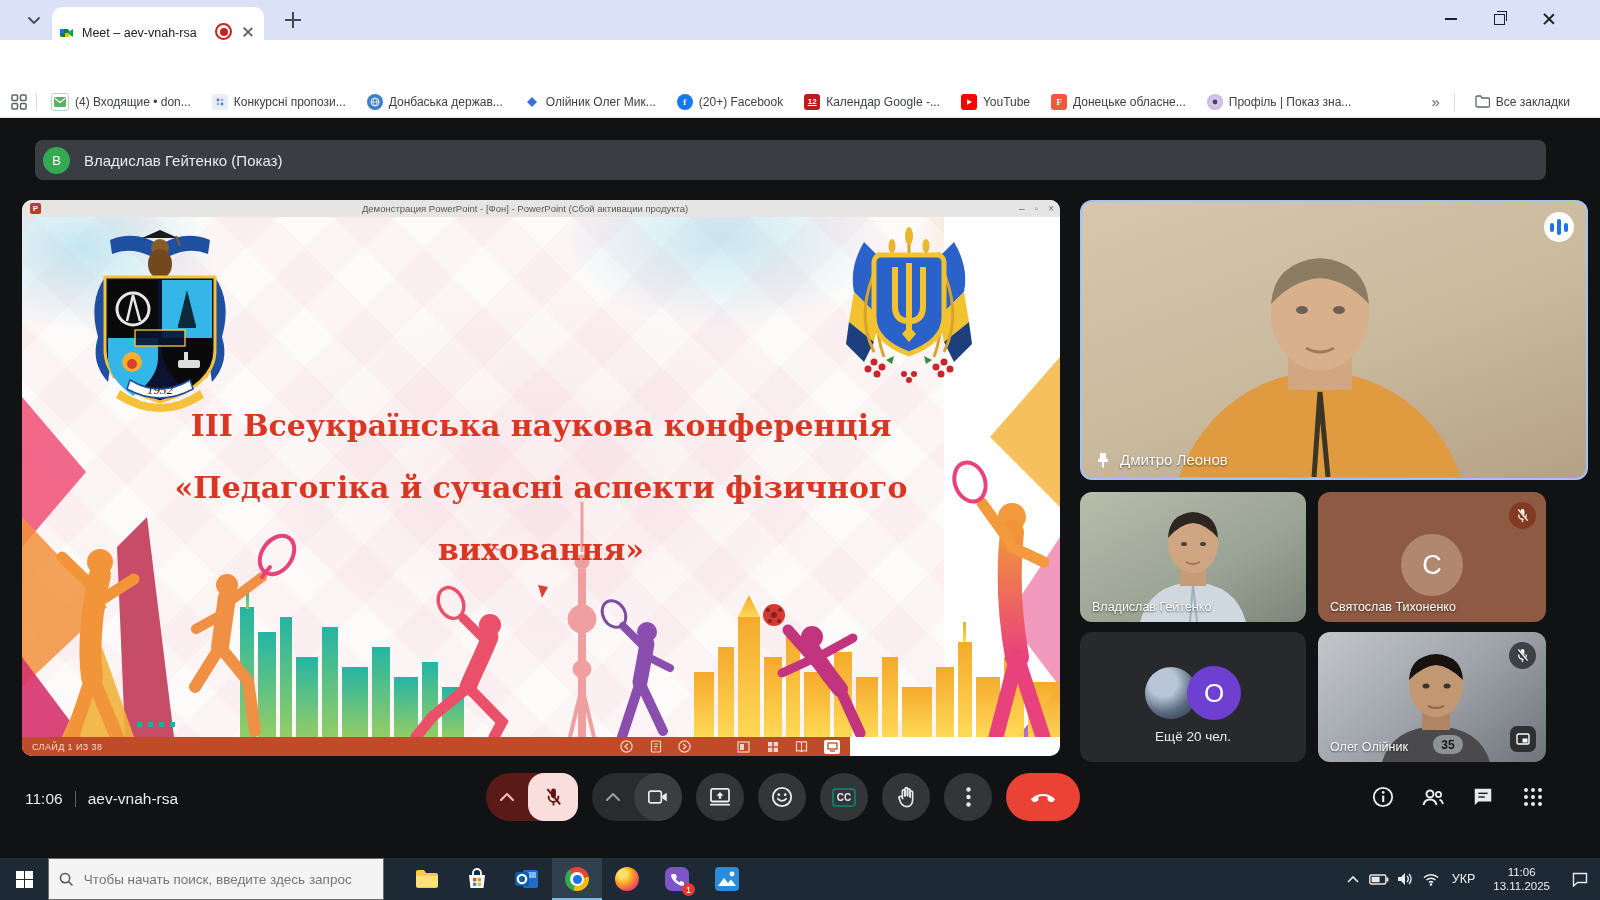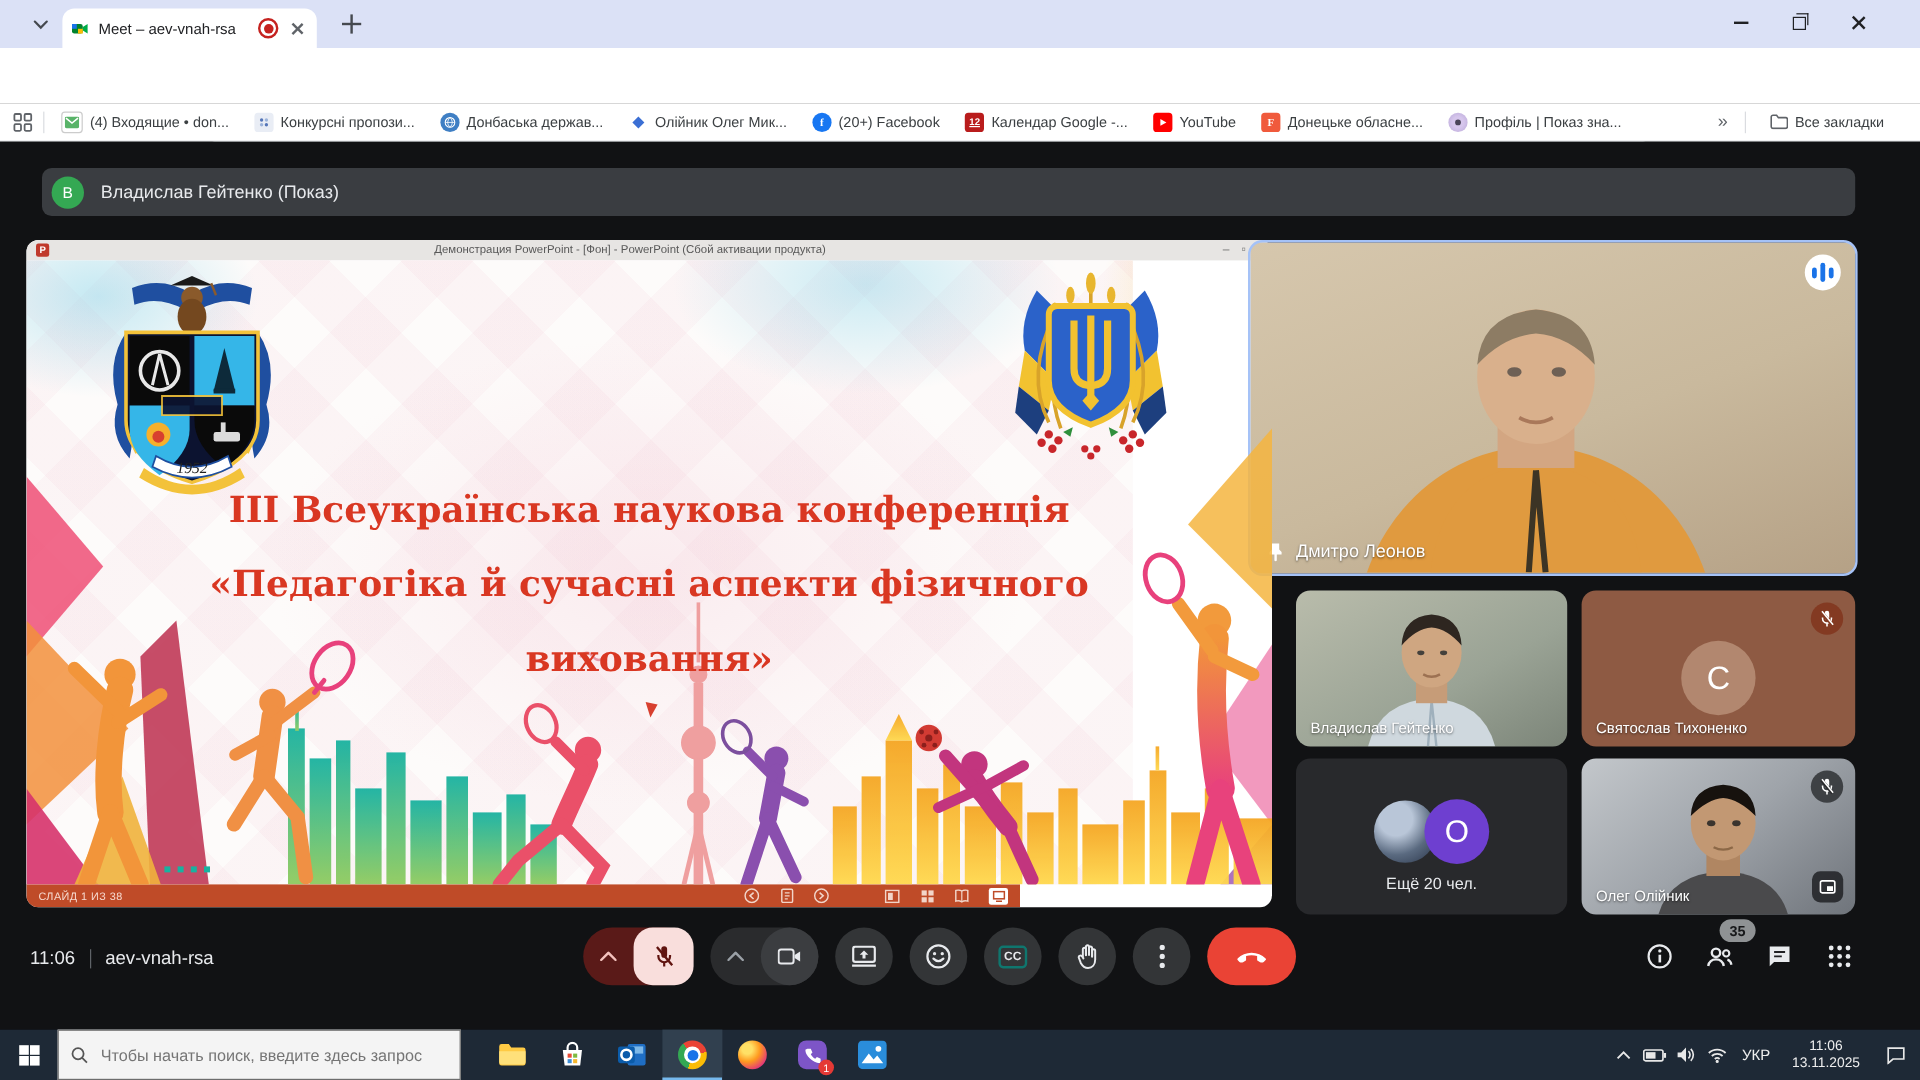--- a/index.html
+++ b/index.html
@@ -1,21 +1,21 @@
 <!DOCTYPE html>
 <html><head>
 <meta charset="utf-8">
 <style>
   html,body{margin:0;padding:0;width:1600px;height:900px;overflow:hidden;background:#000;
     font-family:"Liberation Sans",sans-serif;-webkit-font-smoothing:antialiased;}
   .abs{position:absolute;}
   
   #tabstrip{left:0;top:0;width:1600px;height:40px;background:#dbe1f6;}
   #tab-search{left:26px;top:12px;width:16px;height:16px;color:#45494f;}
-  .tab{left:52px;top:7px;width:212px;height:33px;background:#fff;border-radius:10px 10px 0 0;display:flex;align-items:center;padding:0 8px;box-sizing:border-box;}
+  .tab{left:52px;top:7px;width:212px;height:33px;background:#fff;border-radius:10px 10px 0 0;display:flex;align-items:flex-end;padding:0 8px;box-sizing:border-box;}
   .tab-title{font-size:12.5px;color:#202124;flex:1;margin-left:8px;white-space:nowrap;overflow:hidden;}
   .rec-dot{width:13px;height:13px;border-radius:50%;border:2.5px solid #c5221f;background:#fff;position:relative;flex:0 0 auto;}
   .rec-dot::after{content:"";position:absolute;left:2.5px;top:2.5px;width:8px;height:8px;border-radius:50%;background:#c5221f;}
   .tab-close{width:16px;height:16px;margin-left:8px;position:relative;flex:0 0 auto;}
   .tab-close::before,.tab-close::after{content:"";position:absolute;left:7px;top:2px;width:1.6px;height:12px;background:#5f6368;}
   .tab-close::before{transform:rotate(45deg);}.tab-close::after{transform:rotate(-45deg);}
   #new-tab{left:284px;top:11px;width:18px;height:18px;}
   #new-tab::before,#new-tab::after{content:"";position:absolute;background:#45494f;}
   #new-tab::before{left:8px;top:1px;width:2px;height:16px;}
   #new-tab::after{left:1px;top:8px;width:16px;height:2px;}
@@ -60,38 +60,38 @@
   #slide-title{left:0;top:178px;width:1038px;text-align:center;z-index:3;
     font-family:"DejaVu Serif","Liberation Serif",serif;font-weight:bold;color:#d93722;font-size:30px;line-height:62px;}
   #scene{left:0;top:0;width:1038px;height:520px;z-index:1;}
   .emblem{z-index:2;}
   #ppt-statusbar{left:0;top:537px;width:828px;height:19px;background:#bf4b28;display:flex;align-items:center;padding:0 10px;box-sizing:border-box;}
   .ppt-status-label{color:#f6d9cf;font-size:9px;letter-spacing:.4px;flex:0 0 auto;}
   .ppt-status-icons{margin-left:auto;display:flex;align-items:center;gap:16px;}
   .pps-ic{width:13px;height:13px;display:flex;align-items:center;justify-content:center;}
   
   .tile{border-radius:12px;overflow:hidden;}
-  #tile-main{left:1040px;top:82px;width:508px;height:280px;border:2.5px solid #a5c2f7;box-sizing:border-box;
+  #tile-main{left:1080px;top:82px;width:508px;height:280px;border:2.5px solid #a5c2f7;box-sizing:border-box;
     background:linear-gradient(160deg,#d6c7ad 0%,#c9b99d 55%,#b5a186 100%);}
   .name-tag{position:absolute;left:14px;bottom:10px;color:#fff;font-size:15px;display:flex;align-items:center;text-shadow:0 1px 2px rgba(0,0,0,.6);}
   .name-tag.small{font-size:12.5px;bottom:8px;left:12px;}
   .audio-ind{position:absolute;right:12px;top:10px;width:30px;height:30px;border-radius:50%;background:#fff;display:flex;align-items:center;justify-content:center;gap:2.5px;}
   .audio-ind i{display:block;width:4.5px;border-radius:3px;background:#1a73e8;}
   .mic-off-badge{position:absolute;right:10px;top:10px;width:27px;height:27px;border-radius:50%;display:flex;align-items:center;justify-content:center;}
   #tile-2{left:1080px;top:374px;width:226px;height:130px;background:linear-gradient(150deg,#b9bcab 0%,#9aa395 60%,#7c8579 100%);}
   #tile-3{left:1318px;top:374px;width:228px;height:130px;background:#8e5a43;}
   #tile-4{left:1080px;top:514px;width:226px;height:130px;background:#28292c;}
   #tile-5{left:1318px;top:514px;width:228px;height:130px;background:linear-gradient(140deg,#c3c7cb 0%,#9fa4aa 50%,#6f747b 100%);}
   .letter-avatar{position:absolute;left:50%;top:42px;transform:translateX(-50%);width:62px;height:62px;border-radius:50%;background:#b2876f;color:#fff;font-size:27px;display:flex;align-items:center;justify-content:center;}
   .more-avatars{position:absolute;left:50%;top:34px;transform:translateX(-50%);width:96px;height:54px;}
   .more-av-photo{position:absolute;left:0;top:1px;width:52px;height:52px;border-radius:50%;background:radial-gradient(circle at 35% 30%, #b9c6d8 0 28%, #5a6a80 60%, #273246 100%);}
   .more-av-count{position:absolute;right:0;top:0;width:54px;height:54px;border-radius:50%;background:#6e3fd0;color:#fff;font-size:26px;display:flex;align-items:center;justify-content:center;}
   .more-label{position:absolute;left:0;bottom:18px;width:100%;text-align:center;color:#e8eaed;font-size:13.5px;}
   .pip-badge{position:absolute;right:10px;bottom:10px;width:26px;height:26px;border-radius:7px;background:rgba(32,33,36,.85);display:flex;align-items:center;justify-content:center;}
-  .count-badge{left:1433px;top:648px;width:30px;height:19px;border-radius:10px;background:#8f9294;color:#17181a;font-size:12px;font-weight:bold;display:flex;align-items:center;justify-content:center;z-index:5;}
+  .count-badge{left:1433px;top:617px;width:30px;height:19px;border-radius:10px;background:#8f9294;color:#17181a;font-size:12px;font-weight:bold;display:flex;align-items:center;justify-content:center;z-index:5;}
   
   #meet-bottombar{left:0;top:645px;width:1600px;height:95px;}
   .meet-time{left:25px;top:27px;color:#e8eaed;font-size:15.5px;display:flex;align-items:center;}
   .meet-time .sep{width:1px;height:16px;background:#5f6368;margin:0 12px;}
   #controls{left:486px;top:10px;display:flex;align-items:center;gap:14px;}
   .ctl-circle{width:48px;height:48px;border-radius:50%;background:#333537;display:flex;align-items:center;justify-content:center;}
   .ctl-group{display:flex;align-items:center;height:48px;border-radius:26px;}
   .mic-group{background:#5a1a18;}
   .cam-group{background:#2a2b2d;}
   .grp-chevron{width:42px;height:48px;display:flex;align-items:center;justify-content:center;}

